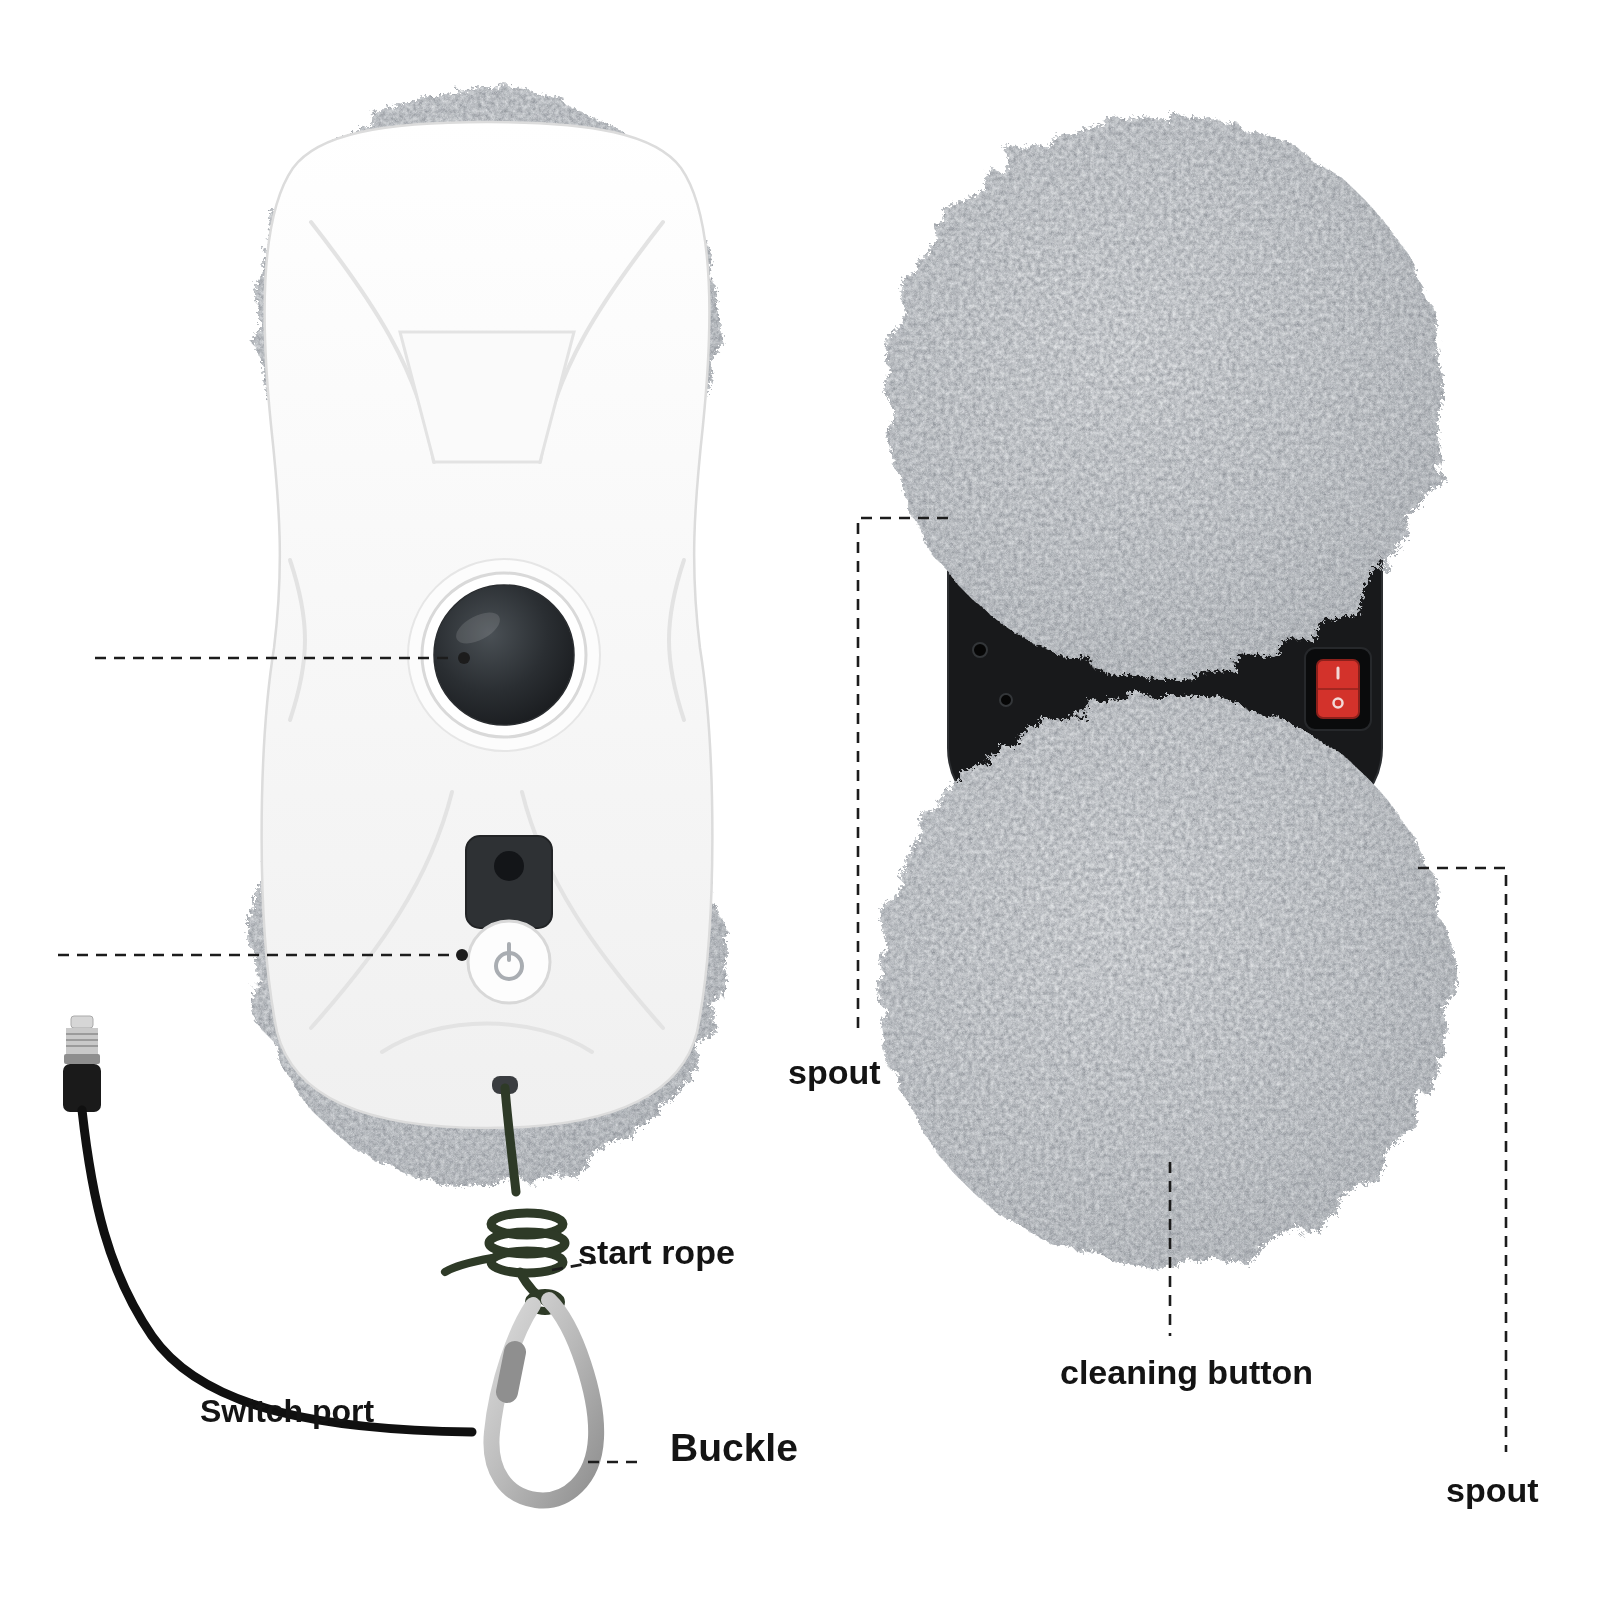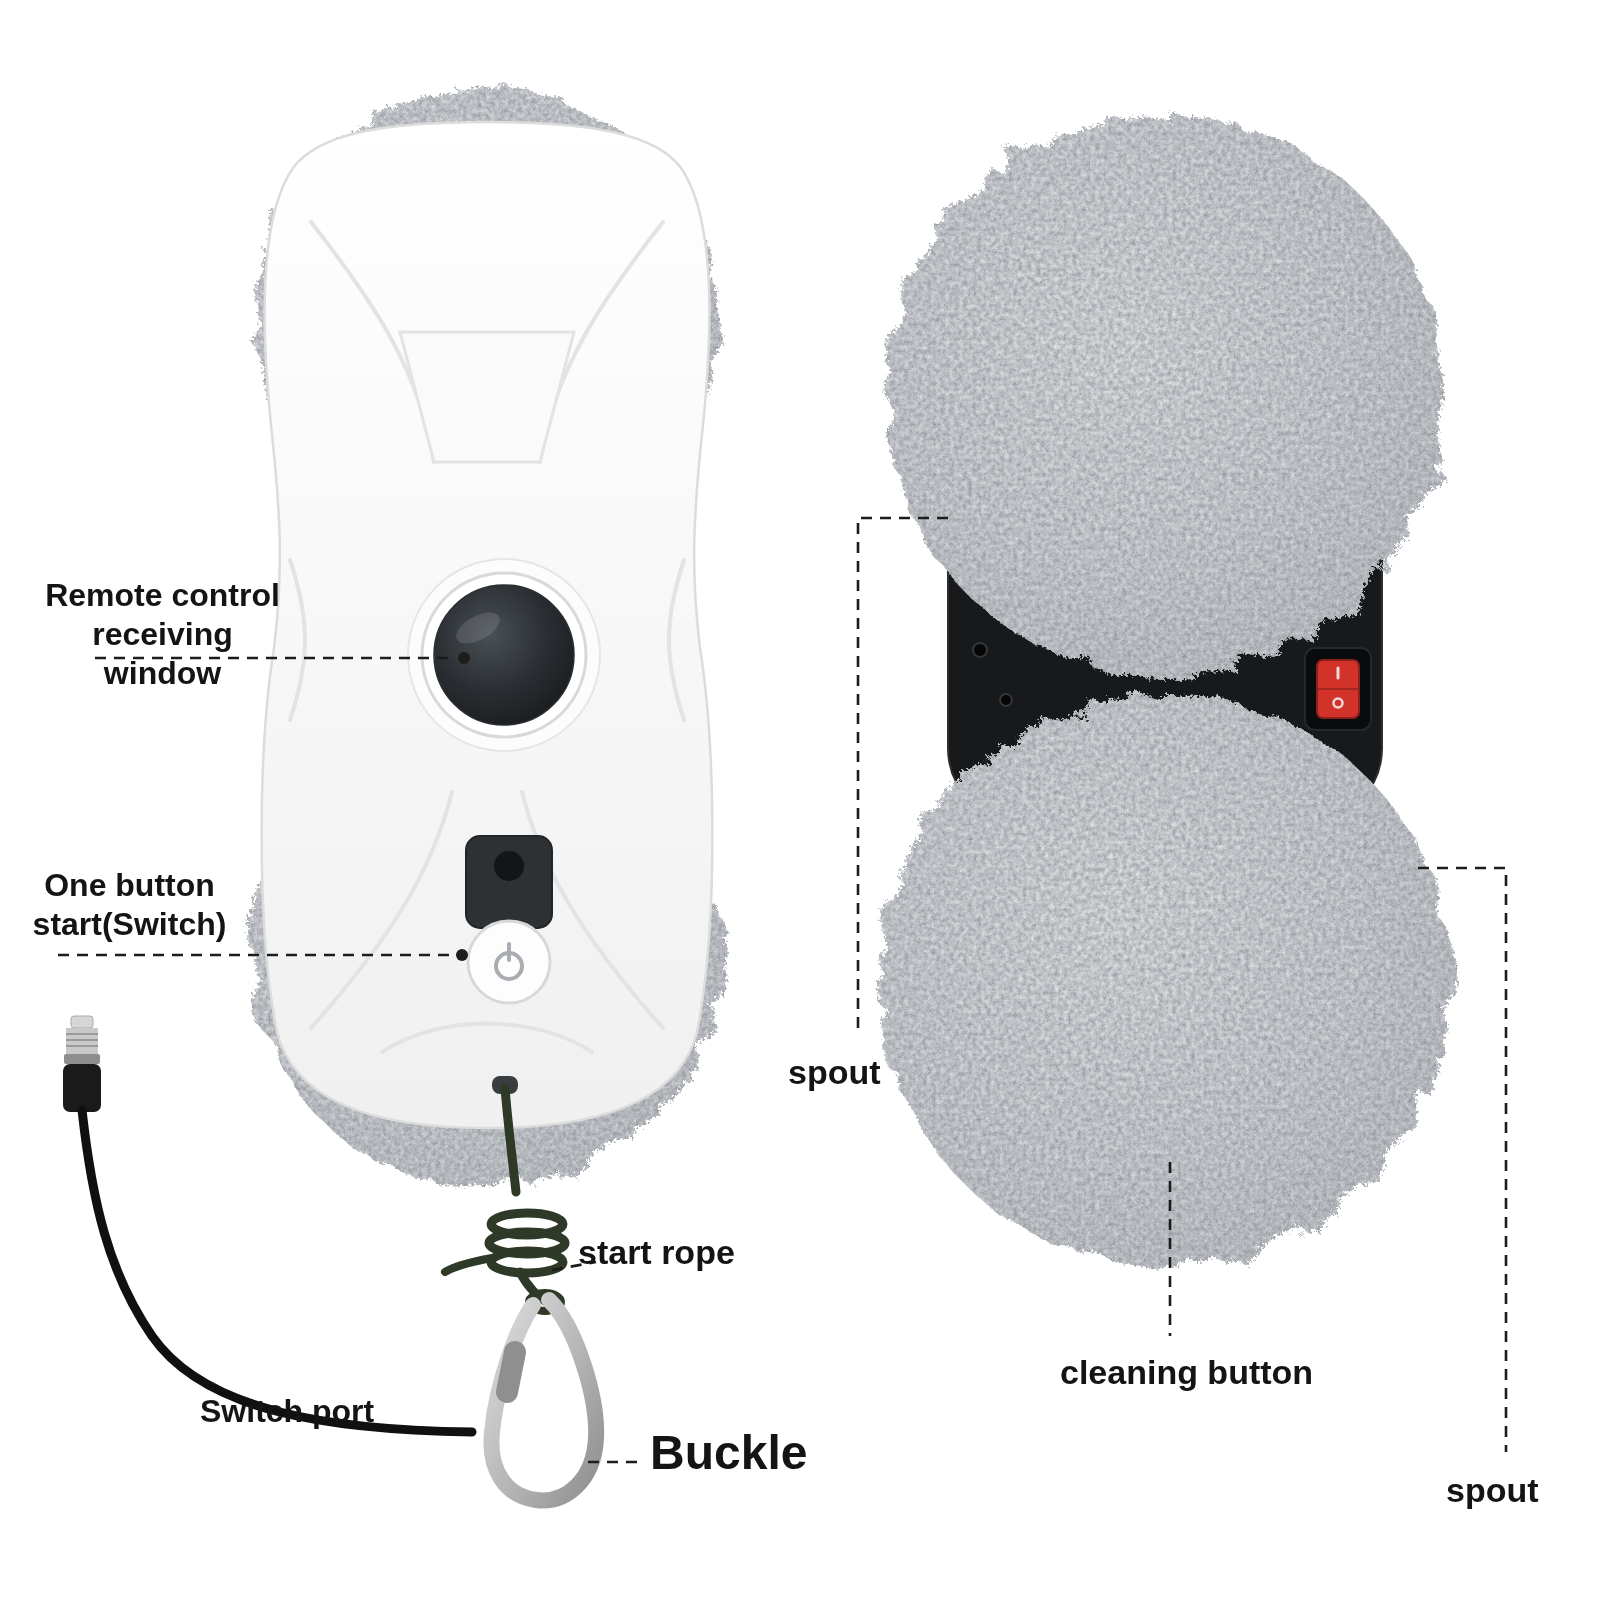--- a/index.html
+++ b/index.html
@@ -17,21 +17,21 @@
     font-weight: 700;
     color: var(--text, #141414);
     line-height: 1.22;
     white-space: nowrap;
     text-align: right;
   }
   .label.center { text-align: center; white-space: normal; }
   .label span { display: block; }
   .s32 { font-size: 32px; }
   .s34 { font-size: 34px; }
-  .s36 { font-size: 48px; }
+  .s36 { font-size: 39px; margin-left: 20px; }
   .leader {
     fill: none;
     stroke: var(--leader-line, #1c1c1c);
     stroke-width: 2.6;
     stroke-dasharray: 11 8;
   }
   .leader-dot { fill: var(--leader-line, #1c1c1c); }
   .switch-red { fill: var(--switch-red, #d3322b); }
   .ropeline { stroke: var(--rope-green, #2e3a27); fill: none; stroke-linecap: round; }
 </style>
@@ -196,29 +196,21 @@
     <circle class="leader-dot" cx="464" cy="658" r="6"></circle>
     <path class="leader" d="M 58 955 H 454"></path>
     <circle class="leader-dot" cx="462" cy="955" r="6"></circle>
     <path class="leader" d="M 948 518 L 858 518 L 858 1036"></path>
     <path class="leader" d="M 552 1270 L 596 1262"></path>
     <path class="leader" d="M 588 1462 H 640"></path>
     <path class="leader" d="M 1170 1162 V 1336"></path>
     <path class="leader" d="M 1418 868 H 1506 V 1452"></path>
   </svg>
 
-  <div class="label center s32" style="left:30px; top:576px; width:265px">
-    <span>Remote control</span>
-    <span>receiving window</span>
-  </div>
-
-  <div class="label center s32" style="left:22px; top:866px; width:215px">
-    <span>One button</span>
-    <span>start(Switch)</span>
-  </div>
+
 
   <div class="label s34" style="left:788px; top:1052px">spout</div>
 
   <div class="label s34" style="left:578px; top:1232px">start rope</div>
 
   <div class="label s32" style="left:200px; top:1392px">Switch port</div>
 
   <div class="label s36" style="left:650px; top:1424px">Buckle</div>
 
   <div class="label s34" style="left:1060px; top:1352px">cleaning button</div>

